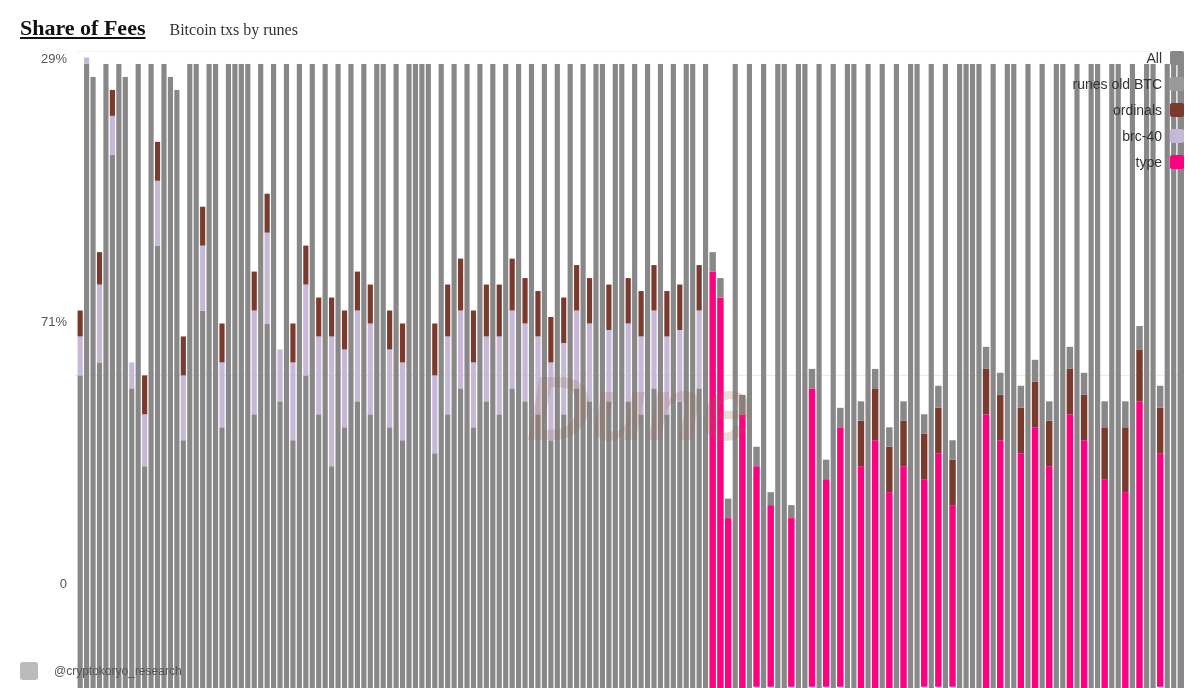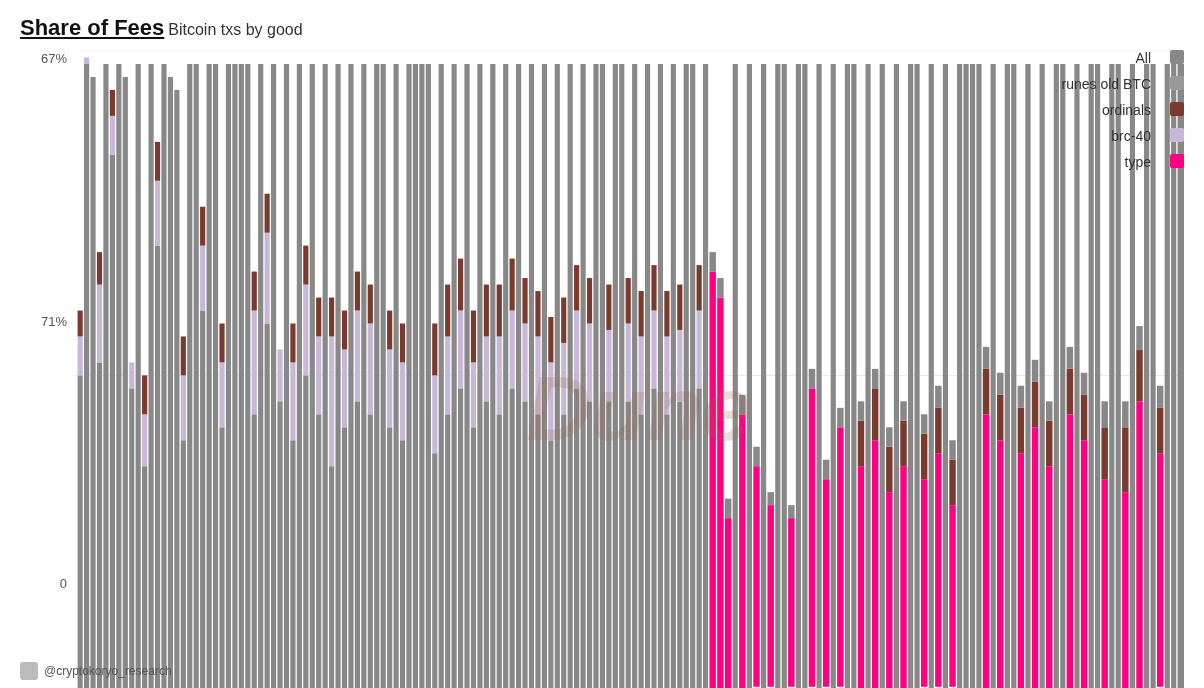--- a/index.html
+++ b/index.html
@@ -13,22 +13,23 @@
     }
     .chart-container {
       position: relative;
       width: 1204px;
       height: 688px;
       padding: 15px 20px 10px 20px;
     }
     .title-row {
       display: flex;
       align-items: baseline;
-      gap: 4px;
+      gap: 24px;
       margin-bottom: 10px;
+      font-family: Liberation Serif, serif;
     }
     .chart-title {
       font-size: 22px;
       font-weight: bold;
       text-decoration: underline;
       color: #111;
     }
     .chart-subtitle {
       font-size: 16px;
       color: #333;
@@ -75,63 +76,64 @@
       position: absolute;
       right: 20px;
       top: 50px;
       display: flex;
       flex-direction: column;
       gap: 10px;
       width: 140px;
     }
     .legend-item {
       display: flex;
+      align-items: center;
       justify-content: flex-end;
-      gap: 19px;
+      gap: 8px;
     }
     .legend-label {
       font-size: 14px;
       color: #333;
     }
     .legend-dot {
       width: 14px;
       height: 14px;
       border-radius: 2px;
       flex-shrink: 0;
     }
     .footer {
       position: absolute;
       bottom: 8px;
       left: 20px;
       display: flex;
       align-items: center;
-      gap: 6px;
+      gap: 16px;
       font-size: 12px;
       color: #555;
       justify-content: flex-end;
     }
     .footer-icon {
       width: 16px;
       height: 16px;
       background: #ddd;
       border-radius: 3px;
     }
   </style>
 </head>
 <body>
 
 <div class="chart-container">
   <div class="title-row">
     <span class="chart-title">Share of Fees</span>
-    <span class="chart-subtitle">Bitcoin txs by good</span>
+    <span class="chart-subtitle">Bitcoin txs by runes</span>
   </div>
 
   <div class="chart-area">
     <div class="y-axis">
-      <span class="y-label">67%</span>
+      <span class="y-label">29%</span>
       <span class="y-label">71%</span>
       <span class="y-label">0</span>
     </div>
 
     <div class="chart-main">
       <div class="bars-wrapper">
         <svg class="svg-chart" viewBox="0 0 860 500" preserveAspectRatio="none">
 
           <line x1="0" y1="0" x2="860" y2="0" stroke="#ddd" stroke-width="0.5"></line>
           <line x1="0" y1="250" x2="860" y2="250" stroke="#ddd" stroke-width="0.5"></line>

